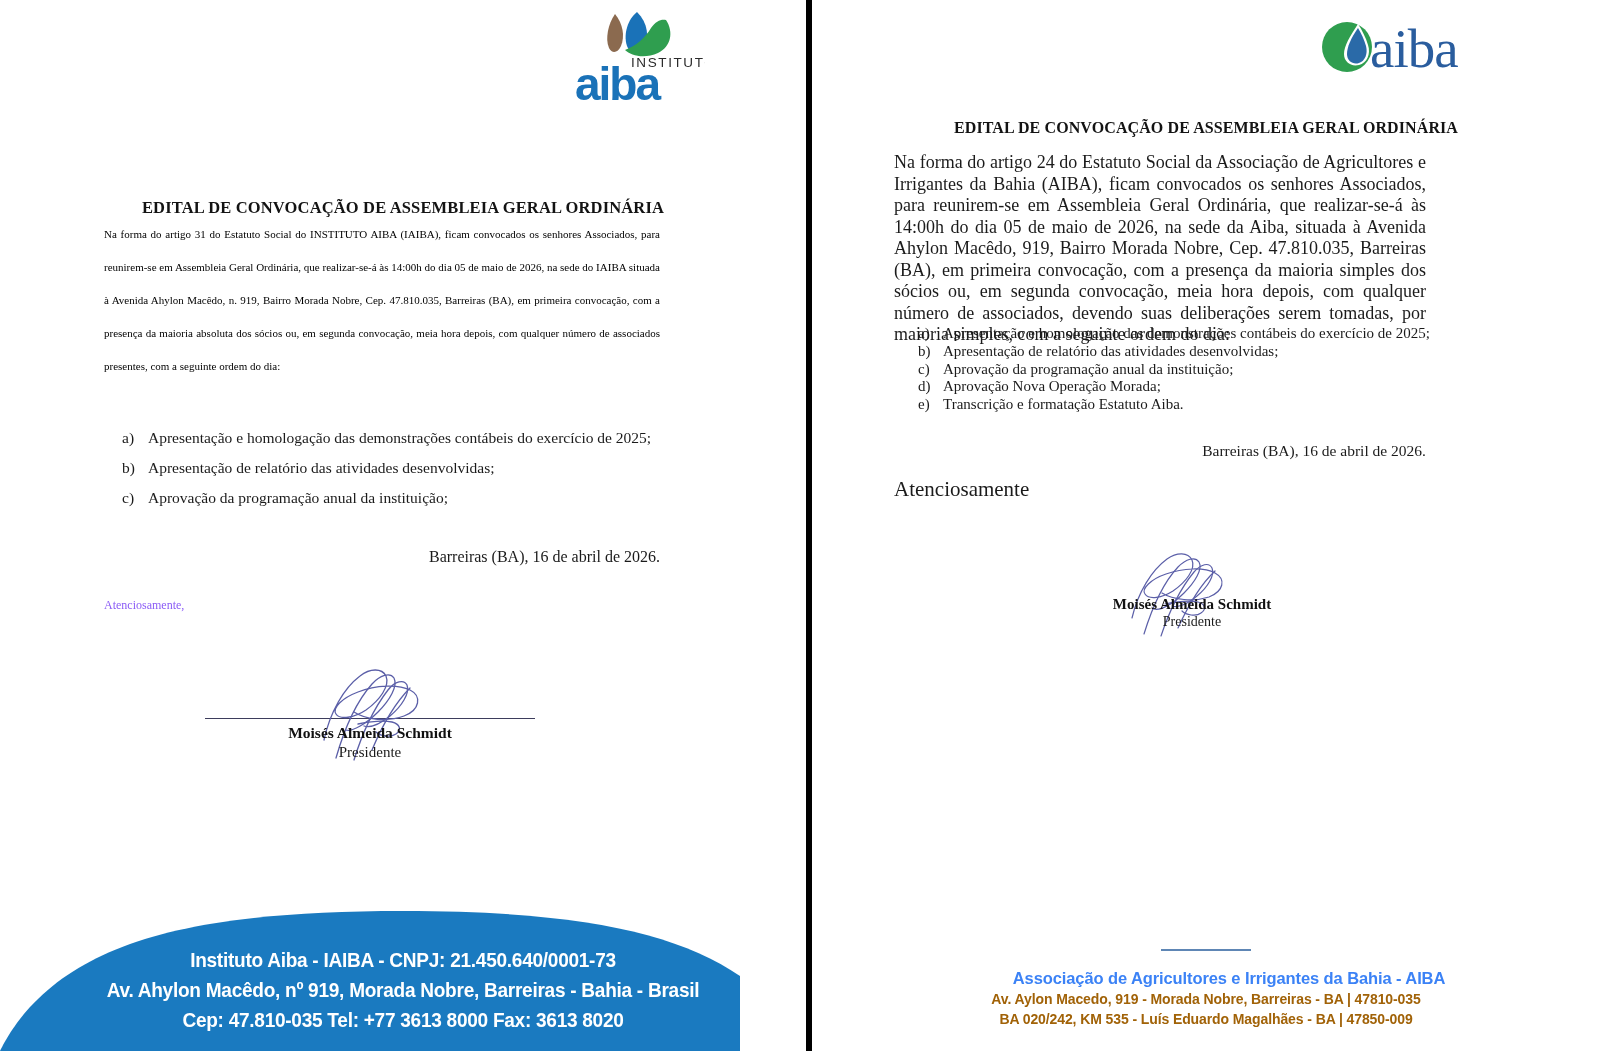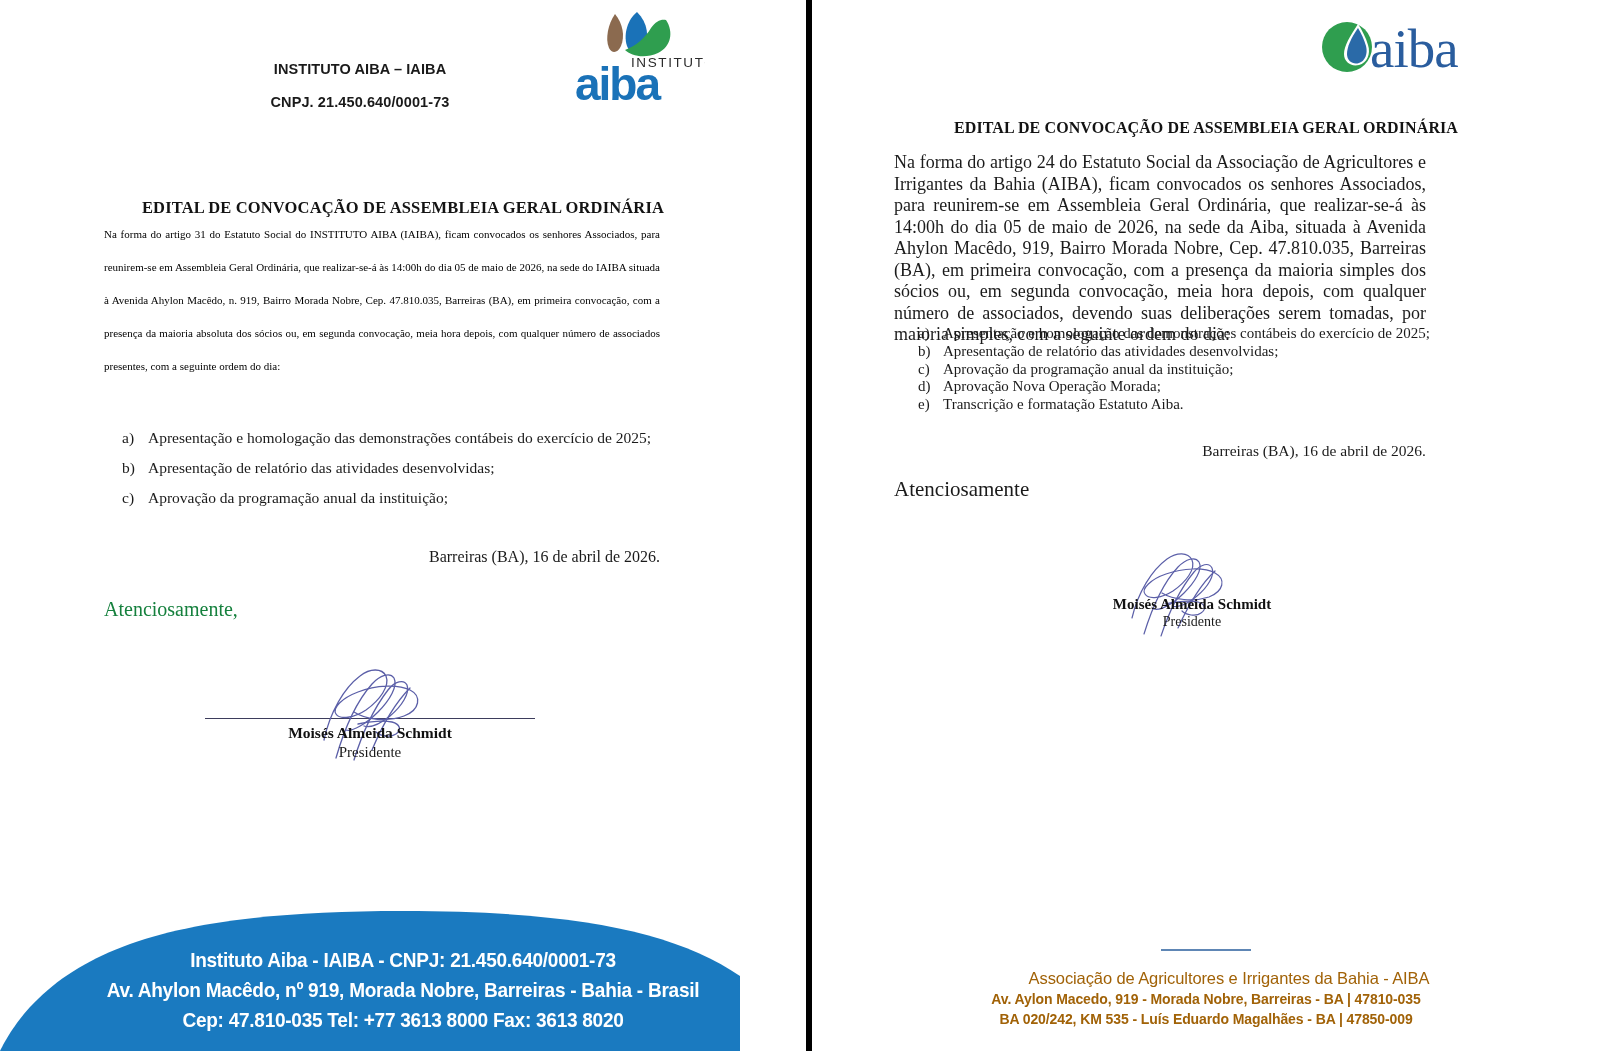--- a/index.html
+++ b/index.html
@@ -122,22 +122,22 @@
     width: 556px;
     text-align: right;
     font-size: 16px;
     color: #1b1b1b;
   }
 
   .l-regards {
     position: absolute;
     left: 104px;
     top: 598px;
-    font-size: 20px;
-    color: #15803d;
+    font-size: 12px;
+    color: #8b5cf6;
   }
 
   .l-sign-wrap {
     position: absolute;
     left: 190px;
     top: 650px;
     width: 360px;
     height: 125px;
   }
   .l-sign-line {
@@ -311,23 +311,23 @@
     text-align: center;
     font-family: "Liberation Sans", sans-serif;
   }
   .r-footer-rule {
     width: 90px;
     height: 2px;
     background: #5e86b5;
     margin: 0 auto 16px auto;
   }
   .r-footer-org {
-    font-weight: normal;
+    font-weight: bold;
     font-size: 16.5px;
-    color: #a16207;
+    color: #3b82f6;
     line-height: 22px;
     letter-spacing: -0.1px;
     margin-left: 46px;
   }
   .r-footer-addr {
     font-weight: bold;
     font-size: 14px;
     color: #a16207;
     line-height: 20px;
     letter-spacing: -0.1px;
@@ -348,24 +348,20 @@
           <path d="M62 8 C70 18 72 30 68 40 C65 47 59 48 56 42 C52 33 55 18 62 8 Z" fill="#8b6a4f"></path>
           <path d="M84 6 C95 17 97 32 90 42 C85 49 77 48 74 40 C70 28 75 13 84 6 Z" fill="#1a72b8"></path>
           <path d="M113 14 C121 26 118 41 105 47 C92 53 78 50 72 44 C83 40 92 32 98 22 C103 15 108 13 113 14 Z" fill="#2f9e4f"></path>
 
           <text x="78" y="61" font-family="Liberation Sans, sans-serif" font-size="13.5" fill="#2b2b2b" letter-spacing="1.6">INSTITUTO</text>
 
           <text x="22" y="94" font-family="Liberation Sans, sans-serif" font-size="46" font-weight="bold" fill="#1a72b8" letter-spacing="-2">aiba</text>
         </svg>
       </div>
 
-      <div class="l-org-block">
-        <div class="l-org-name">INSTITUTO AIBA – IAIBA</div>
-        <div class="l-org-cnpj">CNPJ. 21.450.640/0001-73</div>
-      </div>
     </div>
 
     <div class="l-title">EDITAL DE CONVOCAÇÃO DE ASSEMBLEIA GERAL ORDINÁRIA</div>
 
     <div class="l-body">Na forma do artigo 31 do Estatuto Social do INSTITUTO AIBA (IAIBA), ficam convocados os senhores Associados, para reunirem-se em Assembleia Geral Ordinária, que realizar-se-á às 14:00h do dia 05 de maio de 2026, na sede do IAIBA situada à Avenida Ahylon Macêdo, n. 919, Bairro Morada Nobre, Cep. 47.810.035, Barreiras (BA), em primeira convocação, com a presença da maioria absoluta dos sócios ou, em segunda convocação, meia hora depois, com qualquer número de associados presentes, com a seguinte ordem do dia:</div>
 
     <div class="l-list">
       <div class="li">
         <span class="li-mark">a)</span>
         <span>Apresentação e homologação das demonstrações contábeis do exercício de 2025;</span>

